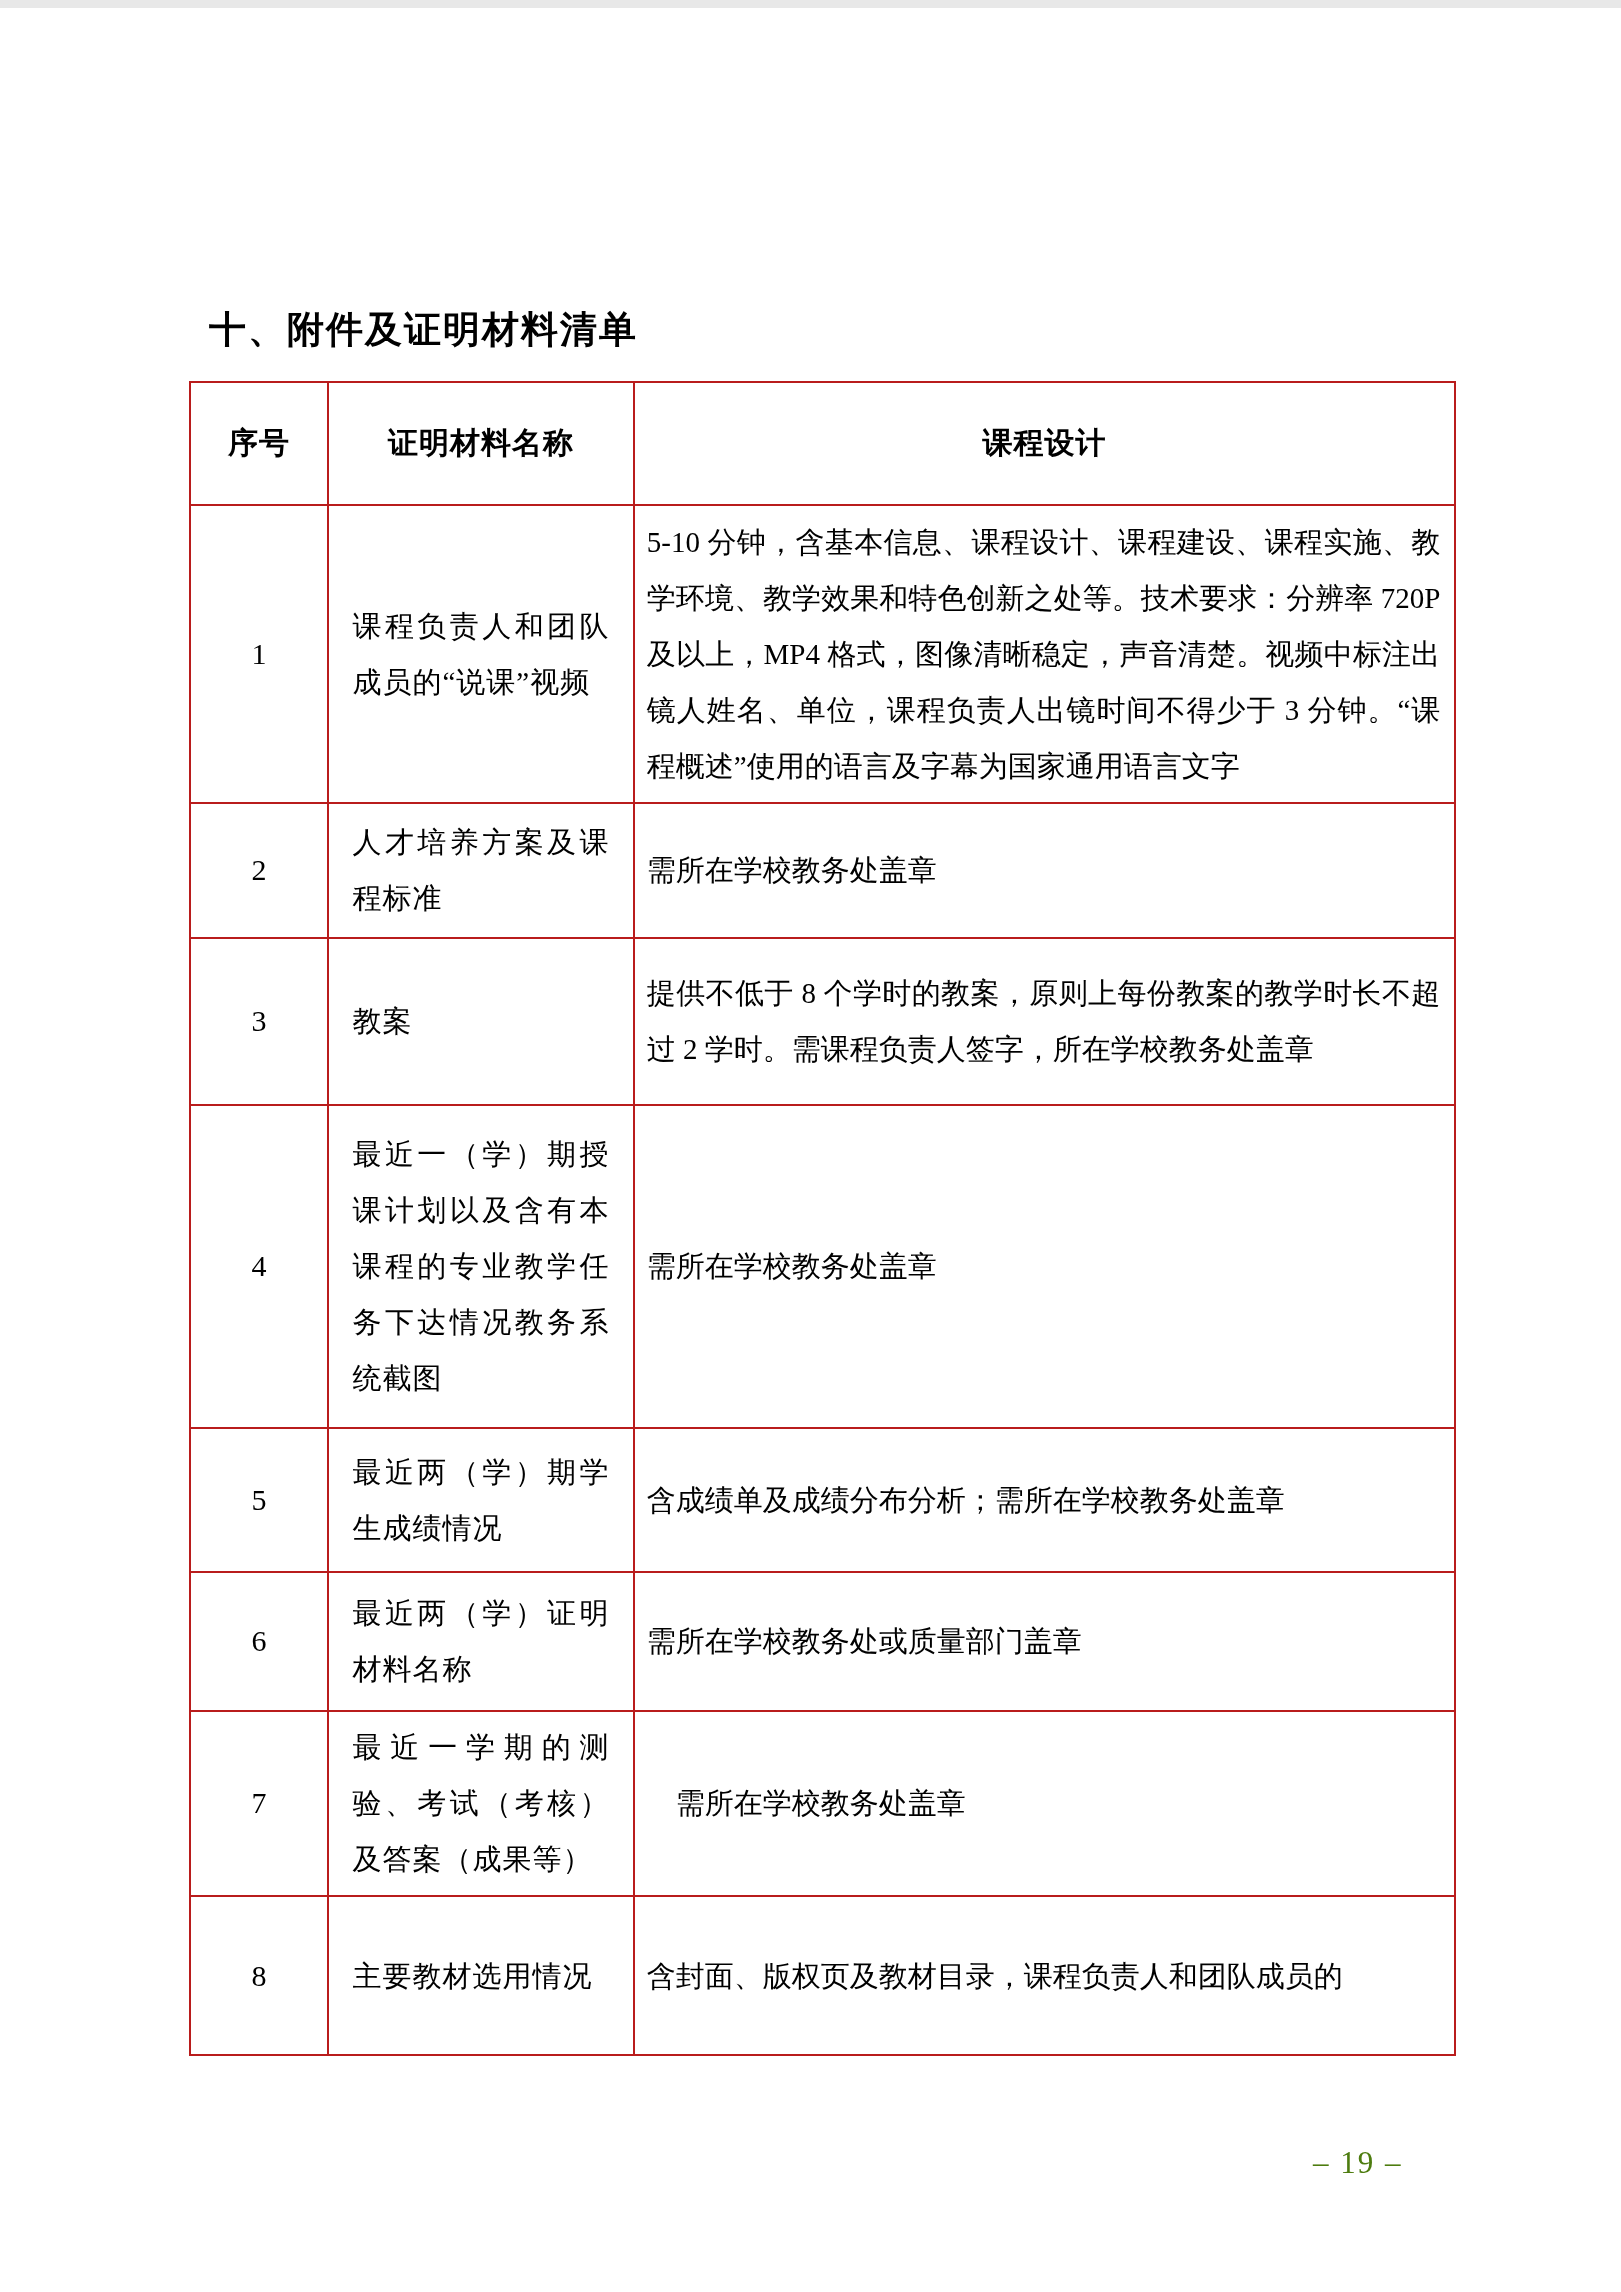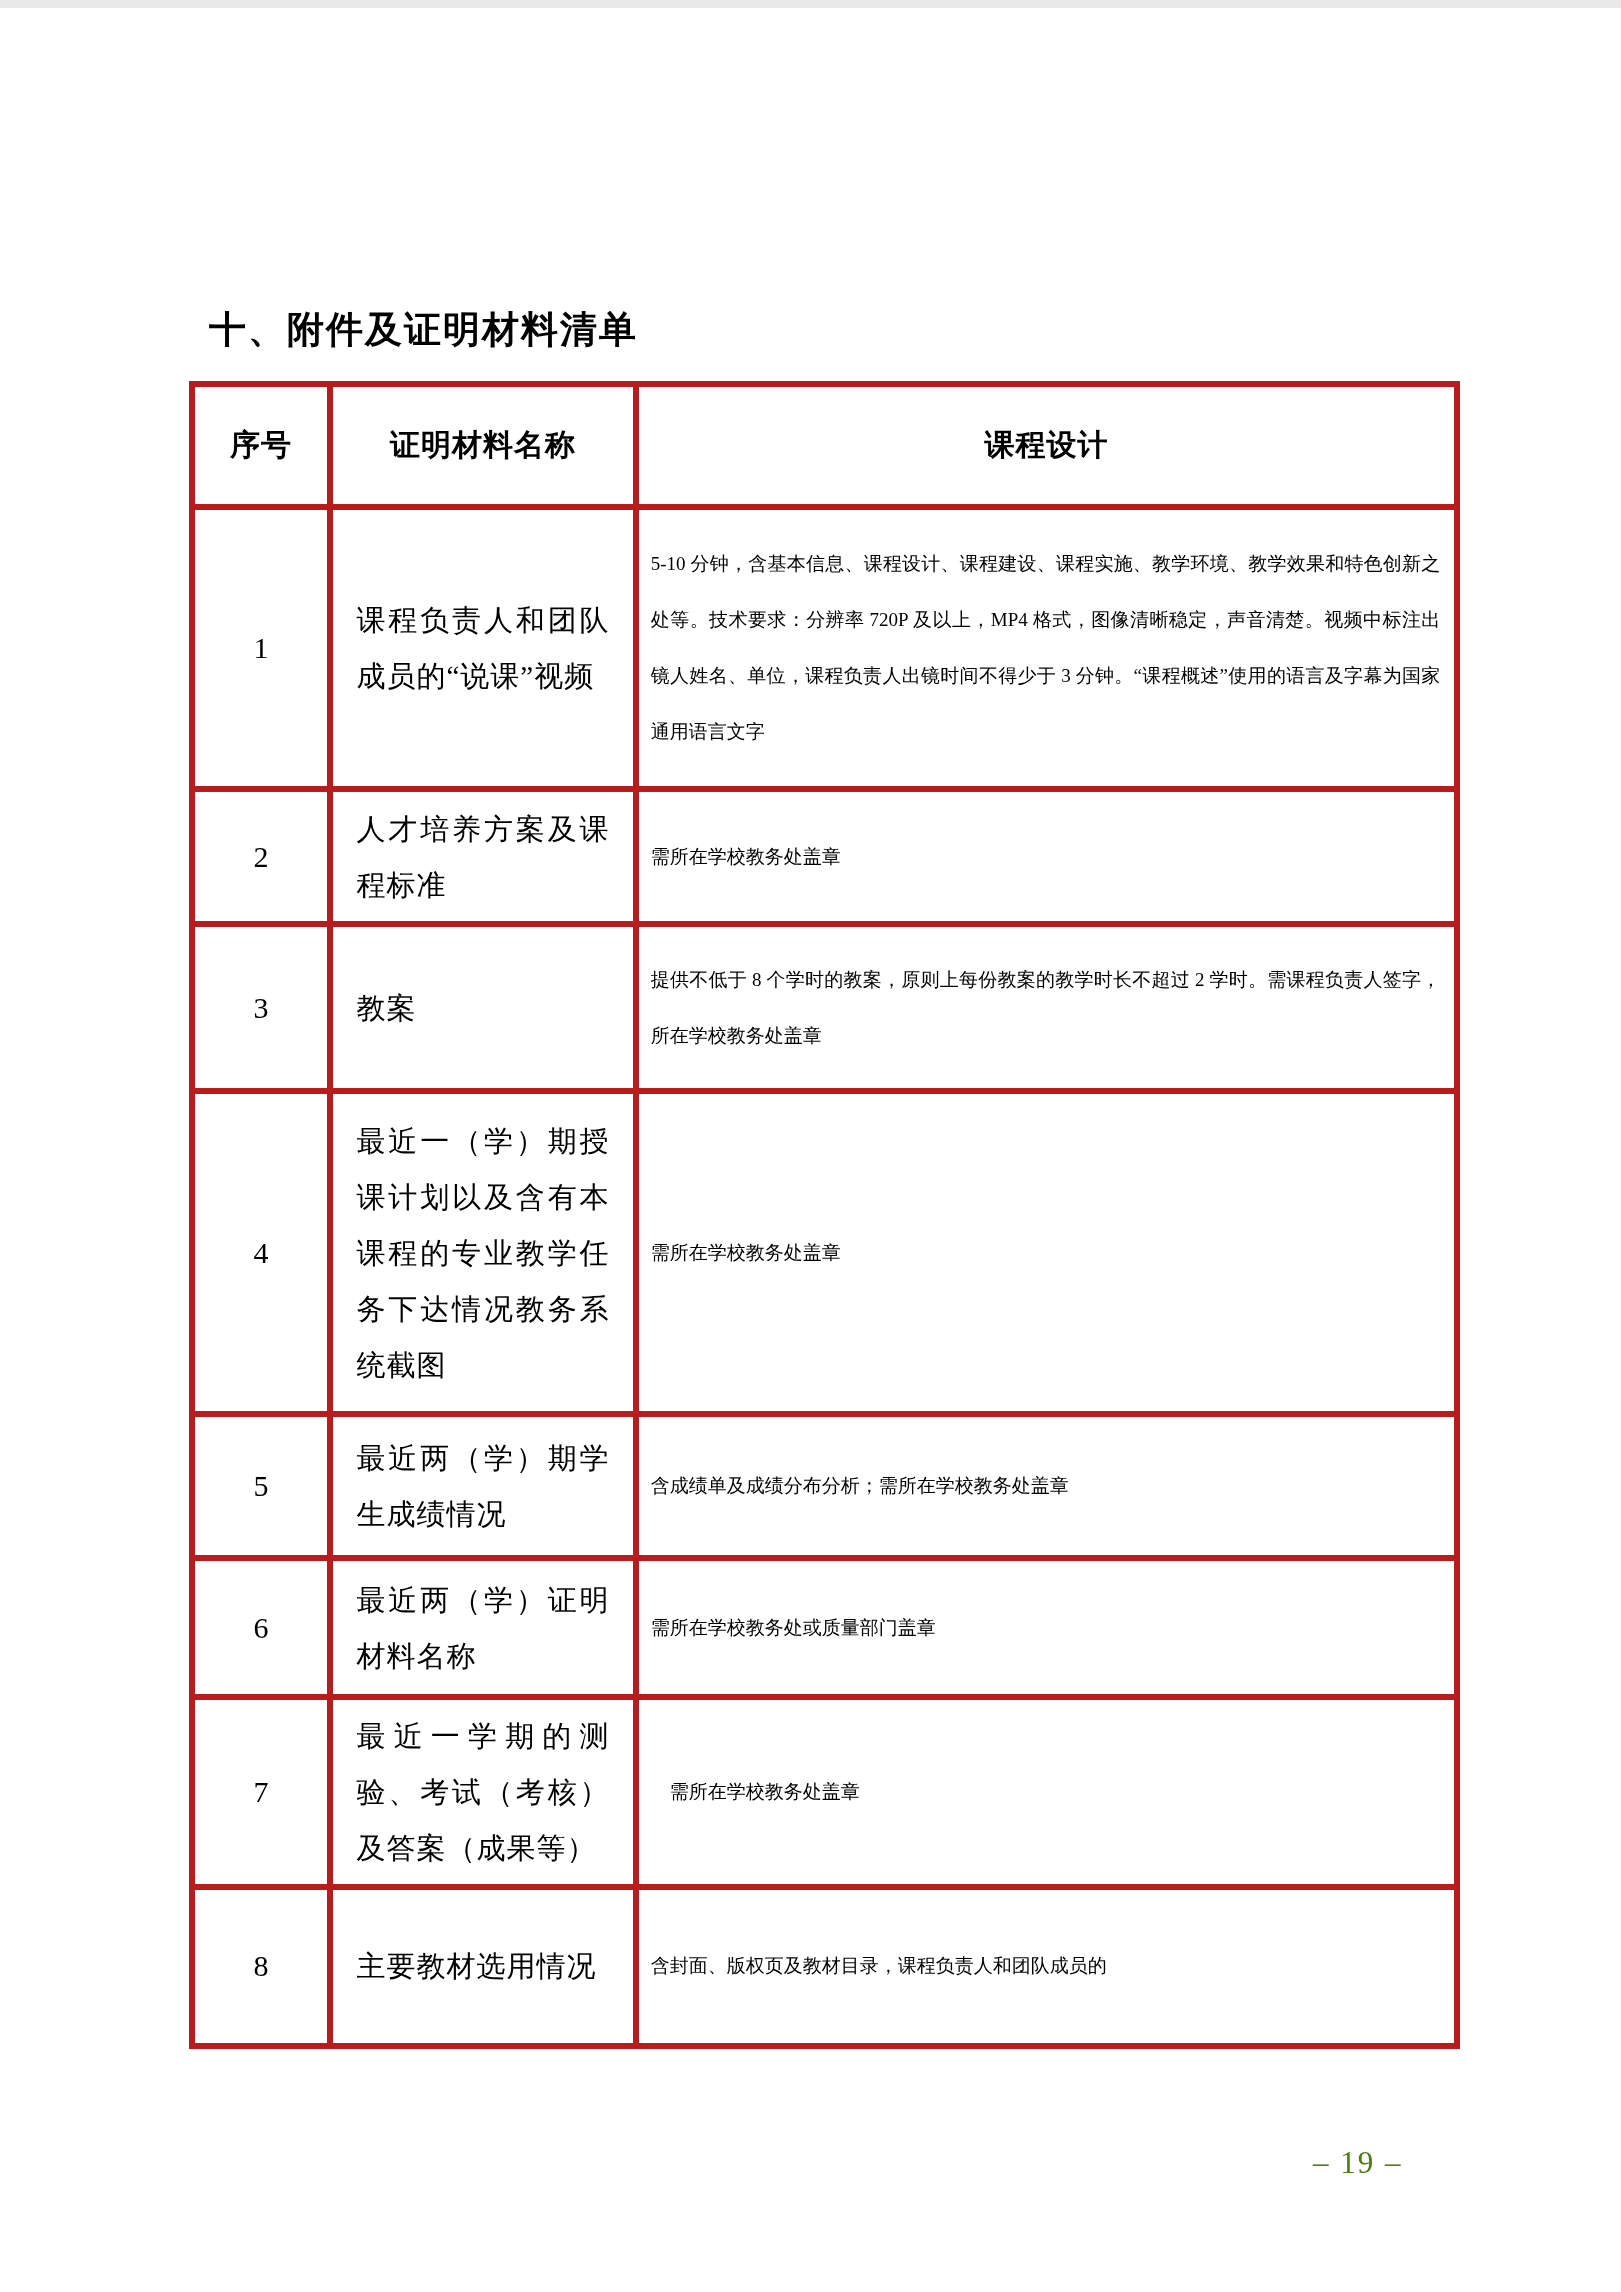--- a/index.html
+++ b/index.html
@@ -26,21 +26,21 @@
   table.materials {
     position: absolute;
     left: 189px;
     top: 373px;
     width: 1265px;
     border-collapse: collapse;
     table-layout: fixed;
   }
   table.materials th,
   table.materials td {
-    border: 6px solid #b91c1c;
+    border: 2px solid #b91c1c;
     vertical-align: middle;
     color: #000;
   }
   table.materials col.c-no   { width: 138px; }
   table.materials col.c-name { width: 306px; }
   table.materials col.c-req  { width: 821px; }
   tr.hdr { height: 123px; }
   tr.r1 { height: 282px; }
   tr.r2 { height: 135px; }
   tr.r3 { height: 167px; }
@@ -64,21 +64,21 @@
   td.name {
     font-family: "Liberation Serif", "DejaVu Serif", serif;
     font-size: 29px;
     line-height: 56px;
     text-align: justify;
     padding: 7.8px 23.5px;
     letter-spacing: 1px;
   }
   td.req {
     font-family: "Liberation Serif", "DejaVu Serif", serif;
-    font-size: 19px;
+    font-size: 29px;
     line-height: 56px;
     text-align: justify;
     padding: 7.8px 13.7px 7.8px 11.8px;
   }
   .page-number {
     position: absolute;
     left: 1313px;
     top: 2137px;
     font-family: "Liberation Serif", "DejaVu Serif", serif;
     font-size: 31px;

